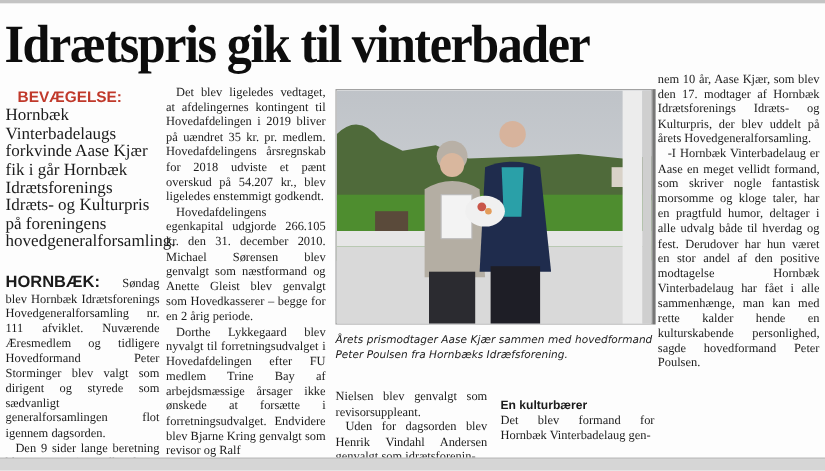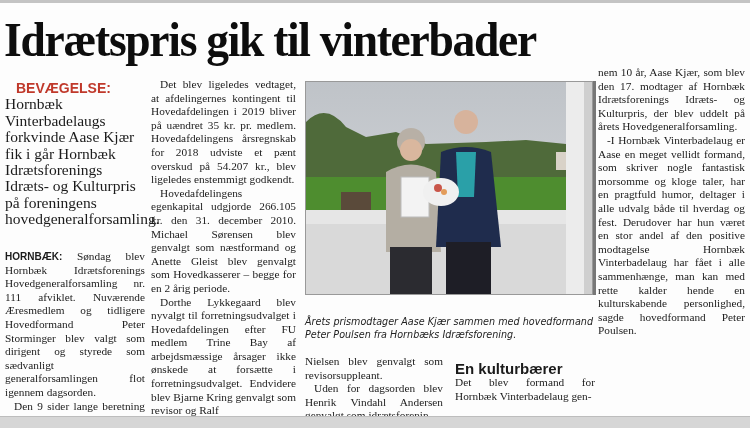--- a/index.html
+++ b/index.html
@@ -6,29 +6,29 @@
   html, body { width:750px; height:428px; overflow:hidden; background:#fdfdfd; }
   body { position:relative; font-family:"DejaVu Serif", serif; color:#1a1a1a; }
   .topbar { position:absolute; left:0; top:0; width:750px; height:3px; background:#c4c4c4; }
   .bottombar { position:absolute; left:0; top:416px; width:750px; height:12px; background:#d6d6d6; border-top:1px solid #bdbdbd; }
   .headline { position:absolute; left:4px; top:14px; font-family:"Liberation Serif", serif; font-size:49px; line-height:52px; letter-spacing:-1.4px; color:#0d0d0d; transform:scaleX(0.93); transform-origin:left top; white-space:nowrap; }
   .lead { position:absolute; left:5px; top:80px; width:138px; font-family:"Liberation Serif", serif; font-size:15.5px; line-height:16.4px; color:#1b1b1b; }
   .lead .kicker { font-family:"Liberation Sans", sans-serif; font-weight:bold; color:#c0392b; font-size:14px;margin-left:11px; }
   .col { position:absolute; font-family:"Liberation Serif", serif; font-size:11.3px; line-height:13.6px; text-align:justify; color:#1b1b1b; }
   .col p { margin:0; }
   .col p.indent { text-indent:9px; }
-  .col .dateline { font-family:"Liberation Sans", sans-serif; font-weight:bold; font-size:10px;margin-top:36px; }
+  .col .dateline { font-family:"Liberation Sans", sans-serif; font-weight:bold; font-size:15px;margin-top:36px; }
   .col1 { left:5px; top:250px; width:140px; }
   .col2 { left:151px; top:78px; width:145px; }
   .col3 { left:305px; top:355px; width:138px; }
   .col4 { left:455px; top:355px; width:140px; }
   .col5 { left:598px; top:66px; width:147px; }
-  .subhead { font-family:"Liberation Sans", sans-serif; font-weight:bold; font-size:15px; margin-top:7px; line-height:14px; }
+  .subhead { font-family:"Liberation Sans", sans-serif; font-weight:bold; font-size:11px; margin-top:7px; line-height:14px; }
   .photo { position:absolute; left:305px; top:81px; width:288px; height:214px; overflow:hidden; border:1px solid #999; }
-  .caption { position:absolute; left:305px; top:303px; width:288px; font-family:"DejaVu Sans", sans-serif; font-style:italic; font-size:9.6px; line-height:13px; color:#222; text-align:justify;margin-top:12px; }
+  .caption { position:absolute; left:305px; top:303px; width:288px; font-family:"DejaVu Sans", sans-serif; font-style:italic; font-size:9.6px; line-height:13px; color:#222; text-align:justify; }
   .rule { position:absolute; left:593px; top:81px; width:3px; height:214px; background:#777; }
 </style>
 </head>
 <body>
 
 <div class="topbar"></div>
 
 <h1 class="headline">Idrætspris gik til vinterbader</h1>
 
 <div class="lead">

